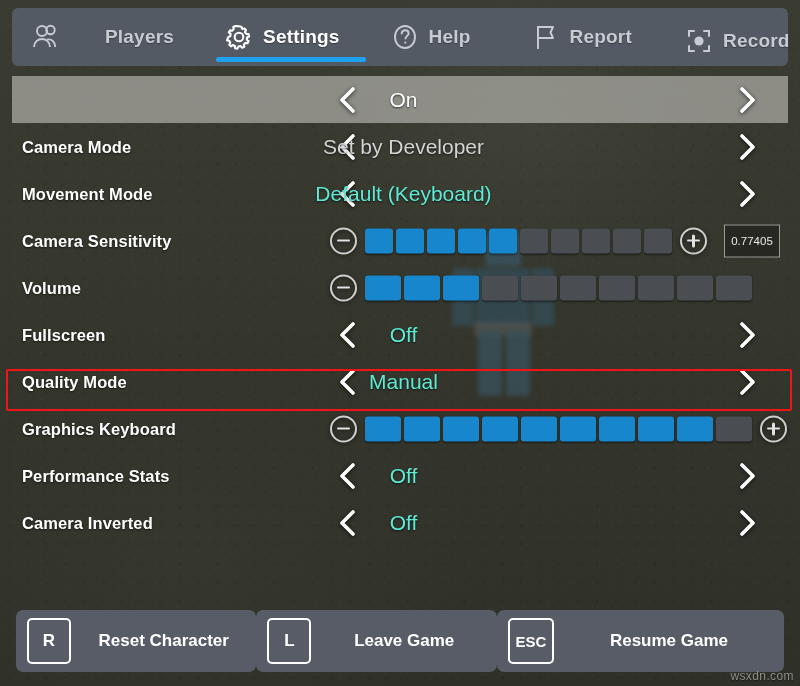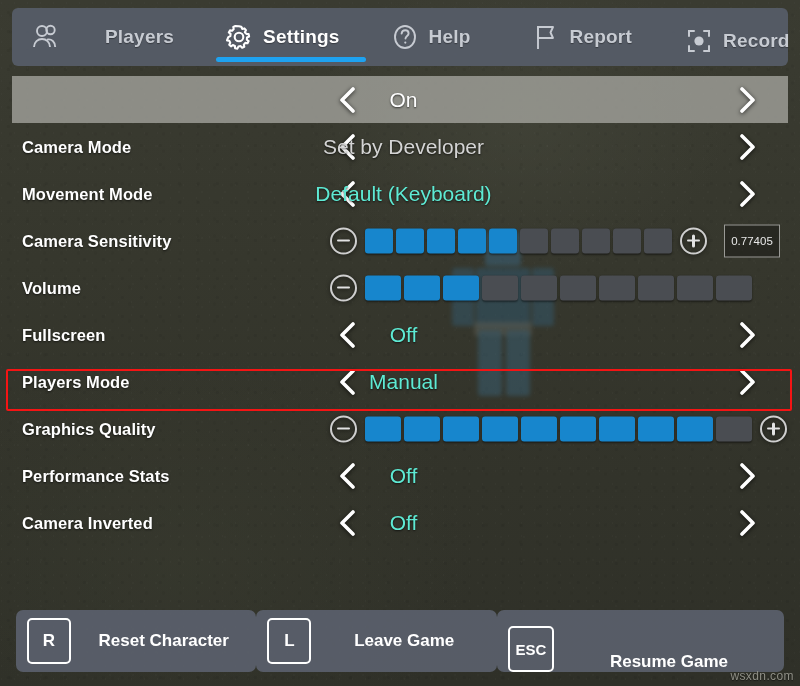--- a/index.html
+++ b/index.html
@@ -332,36 +332,36 @@
     </span>
     <span class="value dim">Off</span>
     <span class="chev right">
       <svg viewBox="0 0 26 30">
           <path d="M8 4l11 11L8 26" fill="none" stroke="#ffffff" stroke-width="3.6" stroke-linecap="round" stroke-linejoin="round"></path>
         </svg>
     </span>
   </div>
 
   <div class="row">
-    <span class="label">Players Mode</span>
+    <span class="label">Quality Mode</span>
     <span class="chev left">
       <svg viewBox="0 0 26 30">
           <path d="M19 4L8 15l11 11" fill="none" stroke="#ffffff" stroke-width="3.6" stroke-linecap="round" stroke-linejoin="round"></path>
         </svg>
     </span>
     <span class="value dim">Manual</span>
     <span class="chev right">
       <svg viewBox="0 0 26 30">
           <path d="M8 4l11 11L8 26" fill="none" stroke="#ffffff" stroke-width="3.6" stroke-linecap="round" stroke-linejoin="round"></path>
         </svg>
     </span>
   </div>
 
   <div class="row">
-    <span class="label">Graphics Quality</span>
+    <span class="label">Graphics Keyboard</span>
     <div class="slider" style="left:318px;">
       <span class="circbtn">
           <i class="h"></i>
         </span>
       <span class="segs" id="segs-gq">
           <span class="seg on" style="width: 36px;"></span>
           <span class="seg on" style="width: 36px;"></span>
           <span class="seg on" style="width: 36px;"></span>
           <span class="seg on" style="width: 36px;"></span>
           <span class="seg on" style="width: 36px;"></span>
@@ -413,19 +413,19 @@
 
 <div class="footer">
   <div class="btn" style="width:248px;">
     <span class="key">R</span>
     <span class="btxt">Reset Character</span>
   </div>
   <div class="btn" style="width:248px;">
     <span class="key">L</span>
     <span class="btxt">Leave Game</span>
   </div>
-  <div class="btn" style="width:296px;align-items:flex-end;">
+  <div class="btn" style="width:296px;">
     <span class="key wide">ESC</span>
     <span class="btxt">Resume Game</span>
   </div>
 </div>
 
 <div class="watermark">wsxdn.com</div>
 
 </body></html>

